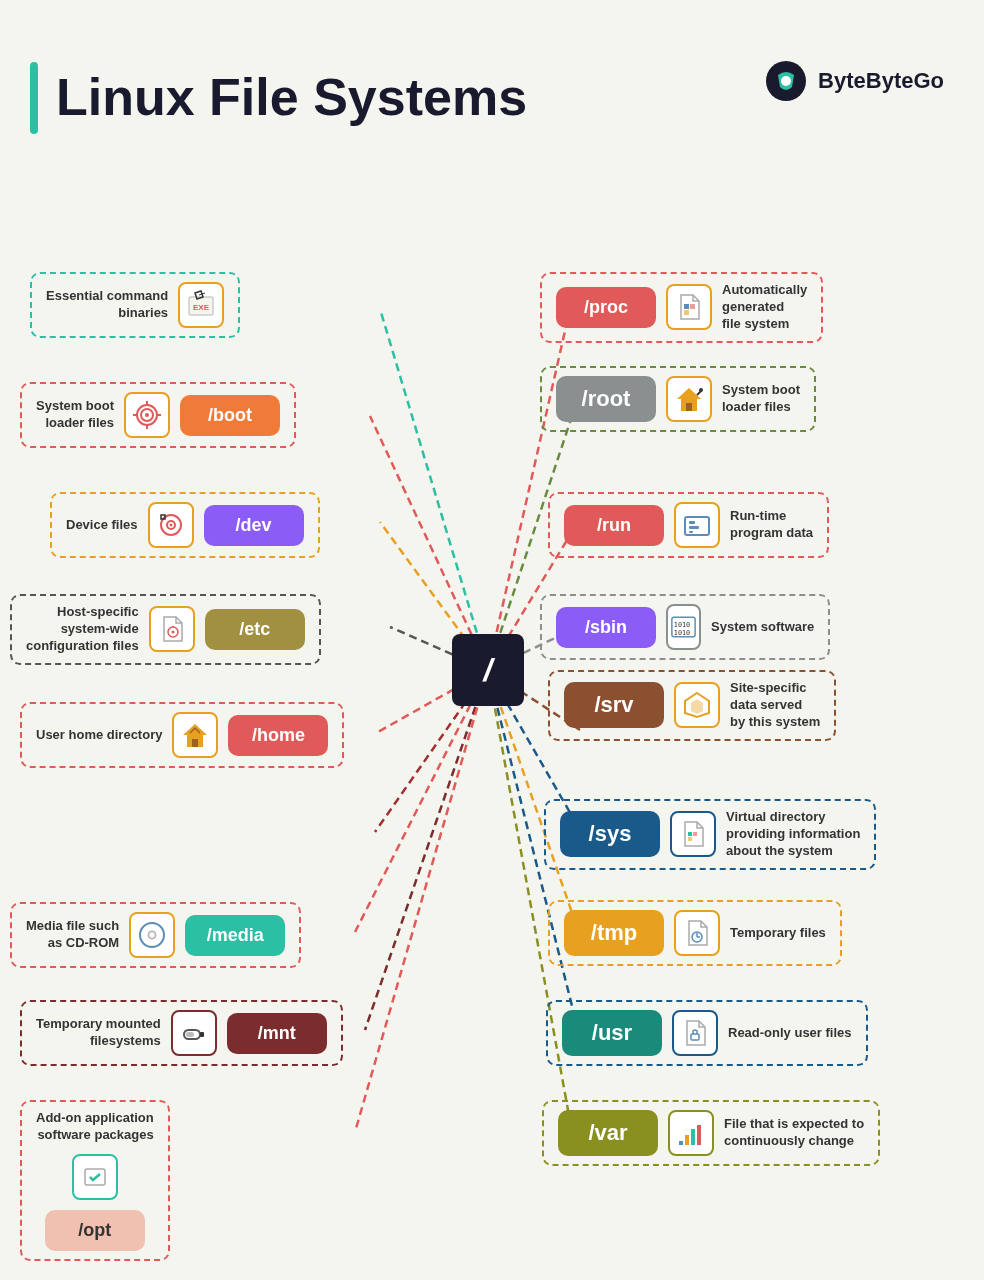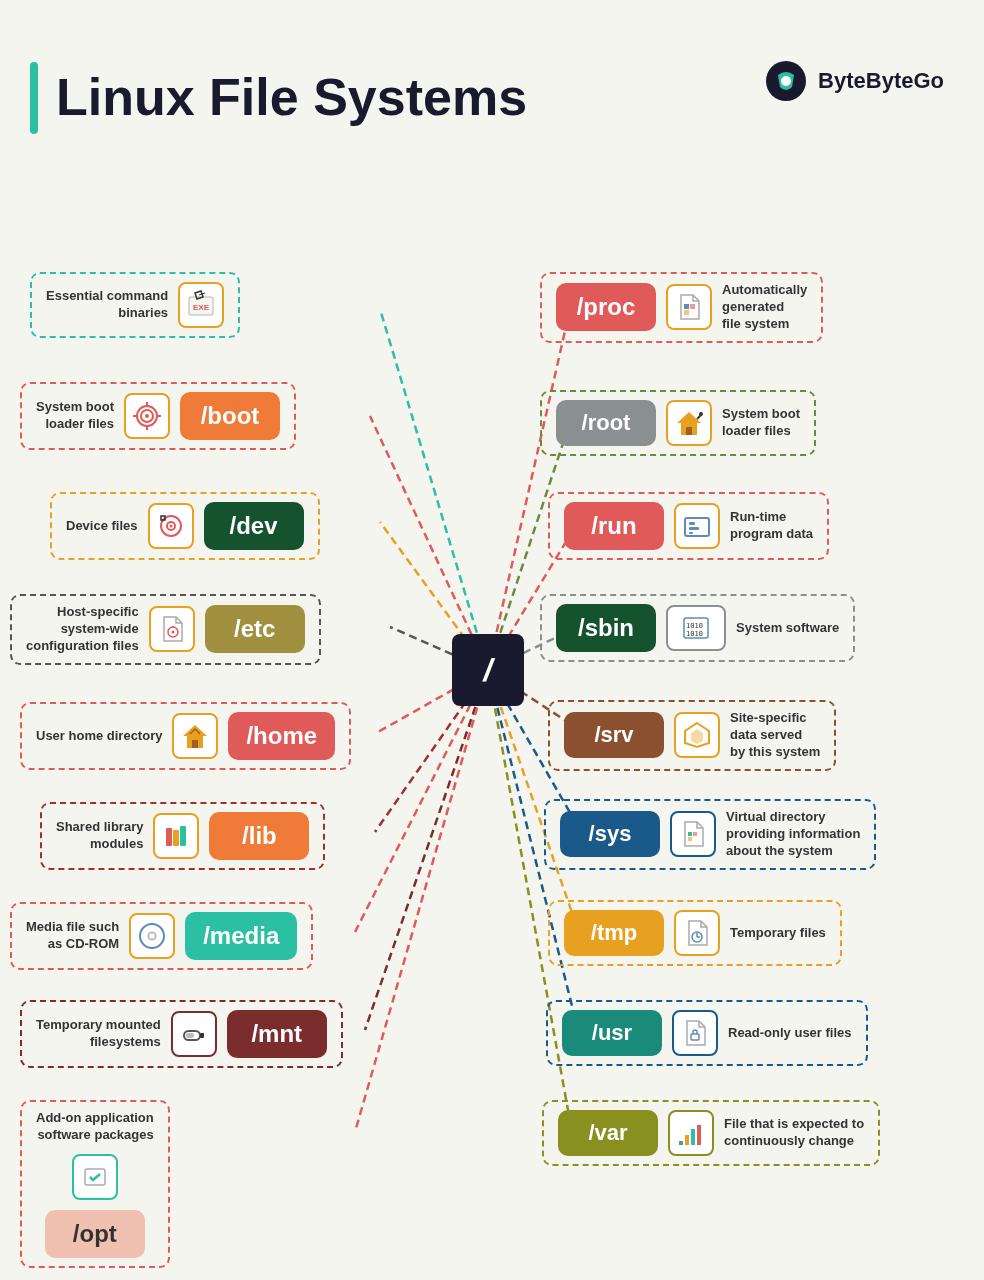--- a/index.html
+++ b/index.html
@@ -87,21 +87,21 @@
       color: white;
       font-size: 32px;
       font-weight: 700;
       font-style: italic;
       z-index: 10;
     }
 
     .dir-label {
       border-radius: 10px;
       color: white;
-      font-size: 24px;
+      font-size: 18px;
       font-weight: 700;
       padding: 10px 18px;
       white-space: nowrap;
       min-width: 100px;
       text-align: center;
     }
 
     .desc-text {
       font-size: 13px;
       font-weight: 600;
@@ -112,21 +112,21 @@
     }
 
     .desc-text-right {
       text-align: left;
       max-width: 150px;
     }
 
     
     .c-teal { background: #2bbfa4; }
     .c-orange { background: #f07b39; }
-    .c-blue-steel { background: #14532d; }
+    .c-blue-steel { background: #8b5cf6; }
     .c-olive { background: #a09040; }
     .c-orange2 { background: #f07b39; }
     .c-maroon { background: #7b2d2d; }
     .c-pink-light { background: #f0c0b0; color: #333; }
     .c-red2 { background: #e05a5a; }
     .c-teal2 { background: #2bbfa4; }
 
     .item-wrapper {
       position: absolute;
       display: flex;
@@ -261,33 +261,20 @@
         <svg width="32" height="32" viewBox="0 0 32 32">
             <path d="M16 5 L4 16 L8 16 L8 28 L24 28 L24 16 L28 16 Z" fill="#e8a020" stroke="none"></path>
             <rect x="13" y="20" width="6" height="8" fill="#a06020"></rect>
             <path d="M11 14 L16 9 L21 14" fill="none" stroke="#a06020" stroke-width="1.5"></path>
           </svg>
       </div>
       <div class="dir-label c-red2">/home</div>
     </div>
   </div>
 
-  <div class="item-wrapper" style="top:648px; left:40px;">
-    <div style="border:2px dashed #a03030; border-radius:10px; padding:8px 14px; display:flex; align-items:center; gap:10px;">
-      <span class="desc-text">Shared library<br>modules</span>
-      <div style="width:46px;height:46px;background:white;border-radius:8px;border:2px solid #e8a020;display:flex;align-items:center;justify-content:center;">
-        <svg width="32" height="32" viewBox="0 0 32 32">
-            <rect x="6" y="8" width="6" height="18" rx="1" fill="#e05a5a"></rect>
-            <rect x="13" y="10" width="6" height="16" rx="1" fill="#e8a020"></rect>
-            <rect x="20" y="6" width="6" height="20" rx="1" fill="#2bbfa4"></rect>
-          </svg>
-      </div>
-      <div class="dir-label c-orange2">/lib</div>
-    </div>
-  </div>
 
   <div class="item-wrapper" style="top:748px; left:10px;">
     <div style="border:2px dashed #e05a5a; border-radius:10px; padding:8px 14px; display:flex; align-items:center; gap:10px;">
       <span class="desc-text">Media file such<br>as CD-ROM</span>
       <div style="width:46px;height:46px;background:white;border-radius:8px;border:2px solid #e8a020;display:flex;align-items:center;justify-content:center;">
         <svg width="32" height="32" viewBox="0 0 32 32">
             <circle cx="16" cy="16" r="12" fill="none" stroke="#5b8db8" stroke-width="2"></circle>
             <circle cx="16" cy="16" r="4" fill="#ddd" stroke="#aaa" stroke-width="1"></circle>
             <circle cx="16" cy="16" r="2" fill="white"></circle>
           </svg>
@@ -332,21 +319,21 @@
             <path d="M20 4 L20 10 L26 10" fill="none" stroke="#aaa" stroke-width="1.5"></path>
             <rect x="11" y="13" width="5" height="5" fill="#5b8db8"></rect>
             <rect x="17" y="13" width="5" height="5" fill="#e05a5a" opacity="0.6"></rect>
             <rect x="11" y="19" width="5" height="5" fill="#e8a020" opacity="0.6"></rect>
           </svg>
       </div>
       <span class="desc-text-right" style="font-size:13px; font-weight:600; color:#333; line-height:1.3;">Automatically<br>generated<br>file system</span>
     </div>
   </div>
 
-  <div class="item-wrapper" style="top:236px; left:540px;align-items:center;">
+  <div class="item-wrapper" style="top:212px; left:540px;align-items:center;">
     <div style="border:2px dashed #6a8a40; border-radius:10px; padding:8px 14px; display:flex; align-items:center; gap:10px;">
       <div class="dir-label" style="background:#8a9090;color:white;border-radius:10px;padding:10px 18px;font-size:22px;font-weight:800;">/root</div>
       <div style="width:46px;height:46px;background:white;border-radius:8px;border:2px solid #e8a020;display:flex;align-items:center;justify-content:center;">
         <svg width="32" height="32" viewBox="0 0 32 32">
             <path d="M16 5 L4 16 L8 16 L8 28 L24 28 L24 16 L28 16 Z" fill="#e8a020"></path>
             <rect x="13" y="20" width="6" height="8" fill="#a06020"></rect>
             <path d="M24 12 L28 8" stroke="#333" stroke-width="2"></path>
             <circle cx="28" cy="7" r="2" fill="#333"></circle>
           </svg>
       </div>
@@ -365,32 +352,32 @@
             <rect x="8" y="22" width="4" height="2" rx="1" fill="#5b8db8"></rect>
           </svg>
       </div>
       <span class="desc-text-right" style="font-size:13px; font-weight:600; color:#333; line-height:1.3;">Run-time<br>program data</span>
     </div>
   </div>
 
   <div class="item-wrapper" style="top:440px; left:540px;">
     <div style="border:2px dashed #8a9090; border-radius:10px; padding:8px 14px; display:flex; align-items:center; gap:10px;">
       <div class="dir-label c-blue-steel">/sbin</div>
-      <div style="width:60px;height:46px;background:white;border-radius:8px;border:2px solid #8a9090;display:flex;align-items:center;justify-content:center;">
+      <div style="width:35px;height:46px;background:white;border-radius:8px;border:2px solid #8a9090;display:flex;align-items:center;justify-content:center;">
         <svg width="32" height="32" viewBox="0 0 32 32">
             <rect x="4" y="6" width="24" height="20" rx="2" fill="none" stroke="#5b8db8" stroke-width="1.5"></rect>
             <text x="6" y="16" font-size="7" font-family="monospace" fill="#333">1010</text>
             <text x="6" y="24" font-size="7" font-family="monospace" fill="#333">1010</text>
           </svg>
       </div>
       <span class="desc-text-right" style="font-size:13px; font-weight:600; color:#333; line-height:1.3;">System software</span>
     </div>
   </div>
 
-  <div class="item-wrapper" style="top:546px; left:548px;">
+  <div class="item-wrapper" style="top:516px; left:548px;">
     <div style="border:2px dashed #8a5030; border-radius:10px; padding:8px 14px; display:flex; align-items:center; gap:10px;">
       <div class="dir-label" style="background:#8a5030;color:white;border-radius:10px;padding:10px 18px;font-size:22px;font-weight:800;">/srv</div>
       <div style="width:46px;height:46px;background:white;border-radius:8px;border:2px solid #e8a020;display:flex;align-items:center;justify-content:center;">
         <svg width="32" height="32" viewBox="0 0 32 32">
             <polygon points="16,4 28,12 28,24 16,28 4,24 4,12" fill="none" stroke="#e8a020" stroke-width="2"></polygon>
             <polygon points="16,10 22,14 22,22 16,25 10,22 10,14" fill="#e8a020" opacity="0.4"></polygon>
           </svg>
       </div>
       <span class="desc-text-right" style="font-size:13px; font-weight:600; color:#333; line-height:1.3;">Site-specific<br>data served<br>by this system</span>
     </div>

